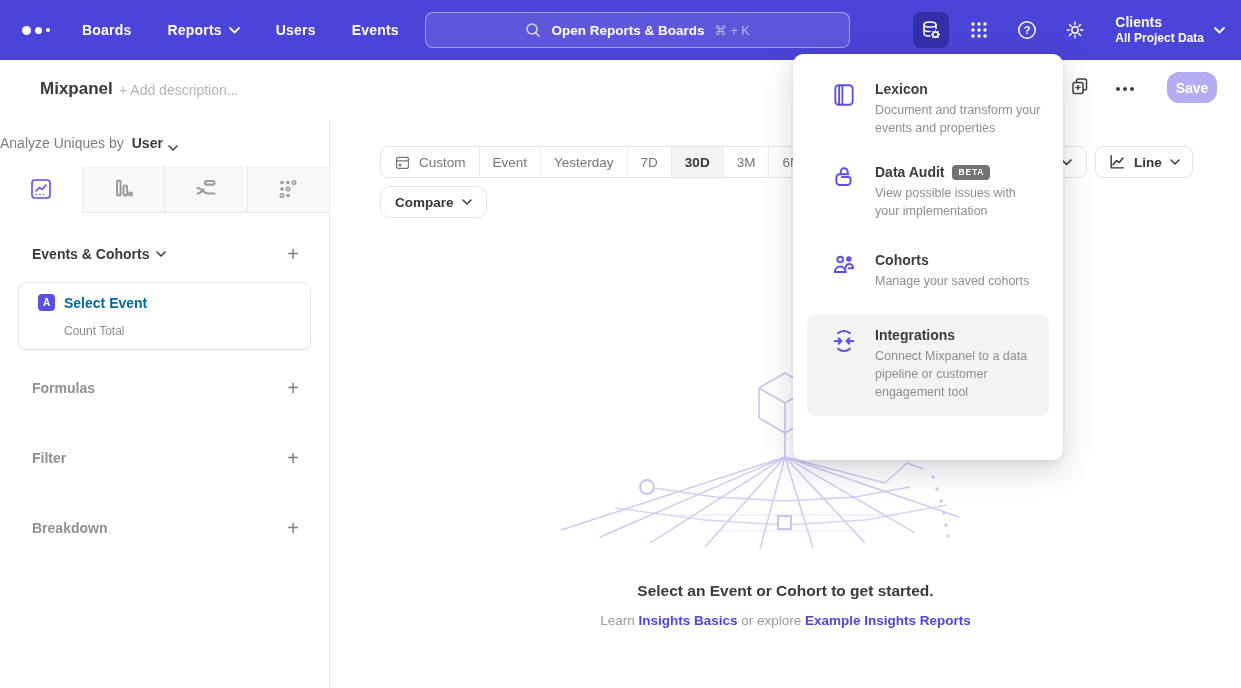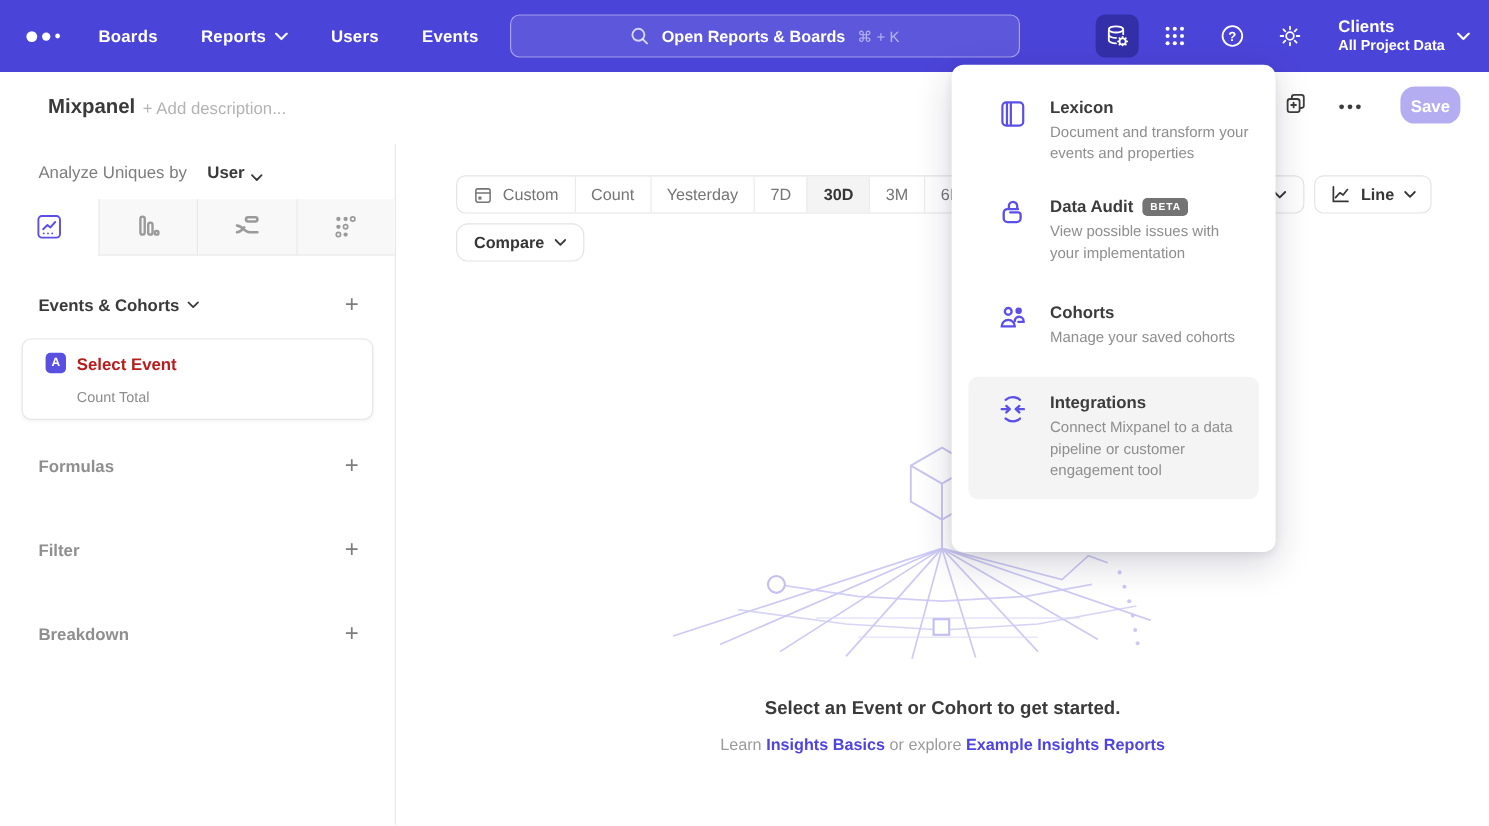--- a/index.html
+++ b/index.html
@@ -55,21 +55,21 @@
     position:absolute; left:1167px; top:72px; width:50px; height:31px; border:none;
     background:#b5adf1; color:#fff; font-size:14px; font-weight:600; border-radius:12px;
     font-family:inherit; cursor:default; z-index:2;
   }
 
   
   .sidebar {
     position:absolute; left:0; top:120px; width:330px; bottom:0;
     background:#fff; border-right:1px solid #e8e8e8;
   }
-  .analyze-row { height:46px; display:flex; align-items:center; padding-left:32px; font-size:14px; color:#7d7d7d; gap:17px;}
+  .analyze-row { height:46px; display:flex; align-items:center; font-size:14px; color:#7d7d7d; gap:8px;}
   .analyze-row .a-val { color:#3a3a3a; font-weight:600; display:flex; align-items:flex-end; gap:5px; cursor:pointer;}
   .chart-tabs { display:flex; height:47px; }
   .chart-tab {
     flex:1; display:flex; align-items:center; justify-content:center; cursor:pointer;
     background:#f8f8f9; border-bottom:1px solid #e9e9e9; border-left:1px solid #e9e9e9; color:#9a9a9a;
   }
   .chart-tab:first-child { border-left:none; }
   .chart-tab.active { background:#fff; border-bottom:1px solid transparent; color:#5a4fe8; }
   .side-section { display:flex; align-items:center; justify-content:space-between; padding:0 30px 0 32px; }
   .side-section .sec-label { font-size:14px; font-weight:700; color:#8f8f8f; display:flex; align-items:center; gap:7px; }
@@ -81,21 +81,21 @@
   .sec-breakdown { margin-top:50px; }
   .event-card {
     margin:18px 18px 0 18px; height:68px; border:1px solid #e6e6e6; border-radius:8px;
     box-shadow:0 1px 3px rgba(0,0,0,0.04); background:#fff; position:relative; cursor:pointer;
   }
   .event-badge {
     position:absolute; left:19px; top:11px; width:17px; height:17px; border-radius:4px;
     background:#5a50e0; color:#fff; font-size:10px; font-weight:700;
     display:flex; align-items:center; justify-content:center;
   }
-  .event-title { position:absolute; left:45px; top:12px; font-size:14px; font-weight:600; color:#b91c1c; }
+  .event-title { position:absolute; left:45px; top:12px; font-size:14px; font-weight:600; color:#0369a1; }
   .event-sub { position:absolute; left:45px; top:41px; font-size:12px; color:#8c8c8c; }
 
   
   .date-group {
     position:absolute; left:380px; top:146px; height:32px; display:flex; align-items:stretch;
     background:#fff; border:1px solid #e4e4e4; border-radius:8px; overflow:hidden; z-index:1;
   }
   .date-seg {
     display:flex; align-items:center; justify-content:center; gap:8px; padding:0 13px;
     font-size:13.5px; color:#757575; border-left:1px solid #ececec; cursor:pointer; white-space:nowrap;
@@ -329,21 +329,21 @@
 <div class="date-group">
   <div class="date-seg">
     <svg width="17" height="17" viewBox="0 0 20 20" fill="none" stroke="#757575" stroke-width="1.5">
       <rect x="3" y="4" width="14" height="13" rx="2"></rect>
       <line x1="3" y1="8" x2="17" y2="8"></line>
       <rect x="5.5" y="11.5" width="3" height="3" fill="#757575" stroke="none"></rect>
     </svg>
     <span>Custom</span>
   </div>
   <div class="date-seg">
-      <span>Count</span>
+      <span>Event</span>
     </div>
   <div class="date-seg">
       <span>Yesterday</span>
     </div>
   <div class="date-seg">
       <span>7D</span>
     </div>
   <div class="date-seg selected">
       <span>30D</span>
     </div>

